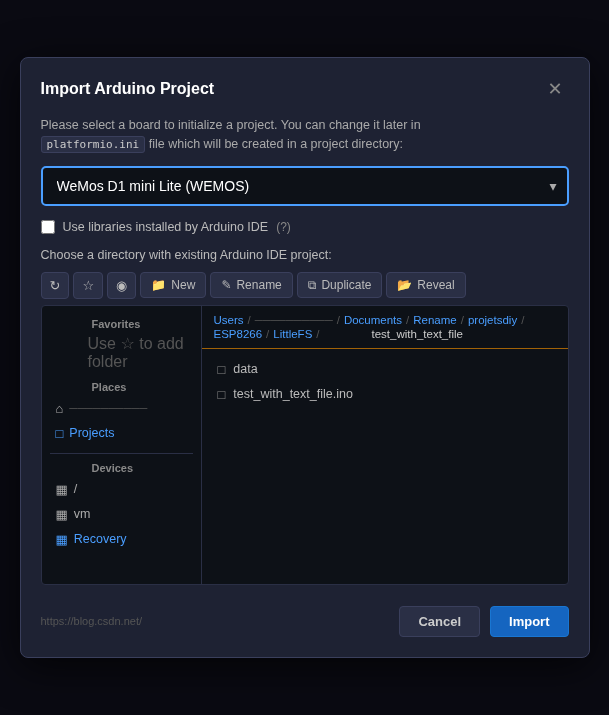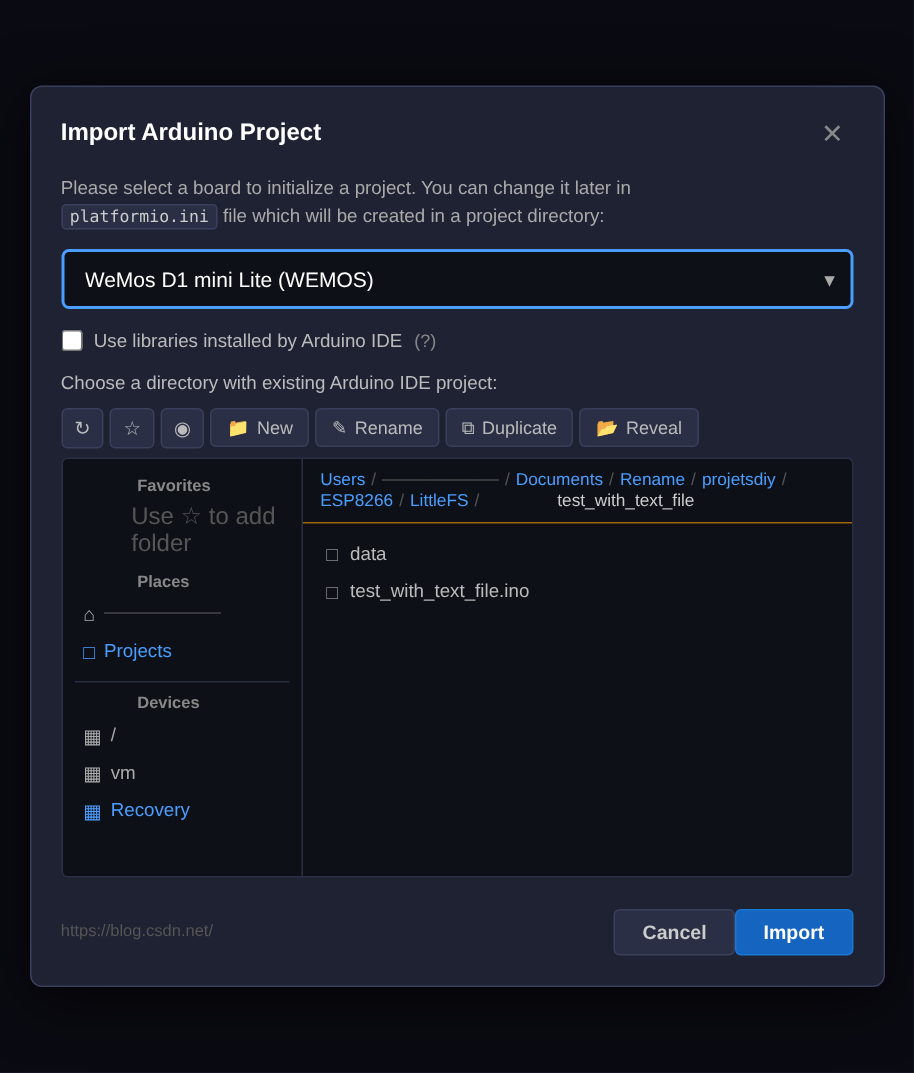--- a/index.html
+++ b/index.html
@@ -224,20 +224,21 @@
       border-radius: 3px;
       cursor: pointer;
       font-size: 12.5px;
       color: #bbb;
     }
     .file-icon { font-size: 13px; color: #888; }
     .folder-icon { color: #888; }
     .footer {
       display: flex;
       justify-content: flex-end;
+      gap: 10px;
       align-items: center;
       margin-top: 21px;
     }
     .url-hint {
       color: #555;
       font-size: 11px;
       flex: 1;
     }
     .btn-cancel {
       background: #2a2f45;

